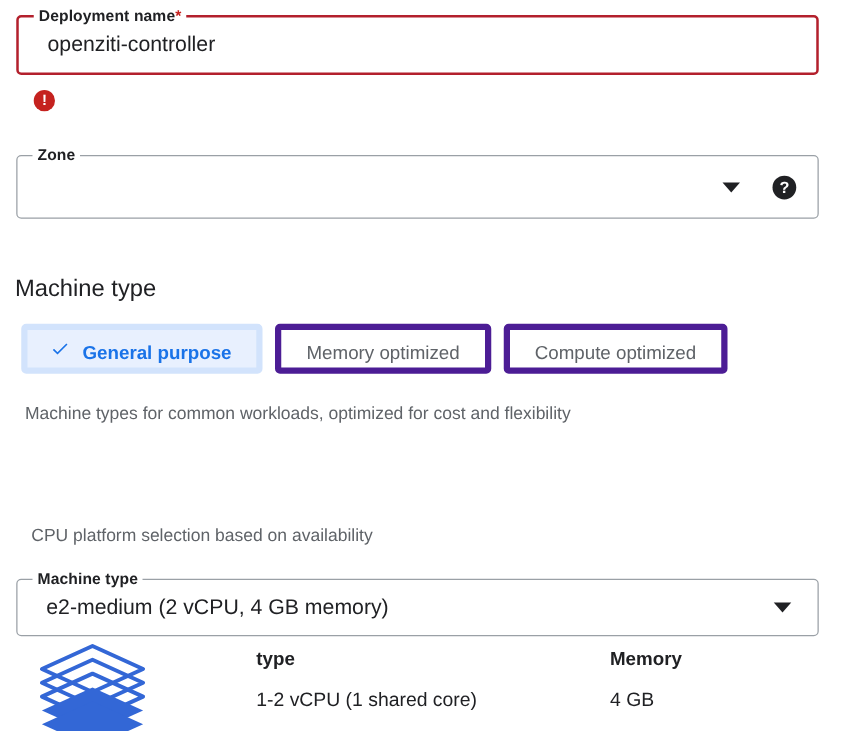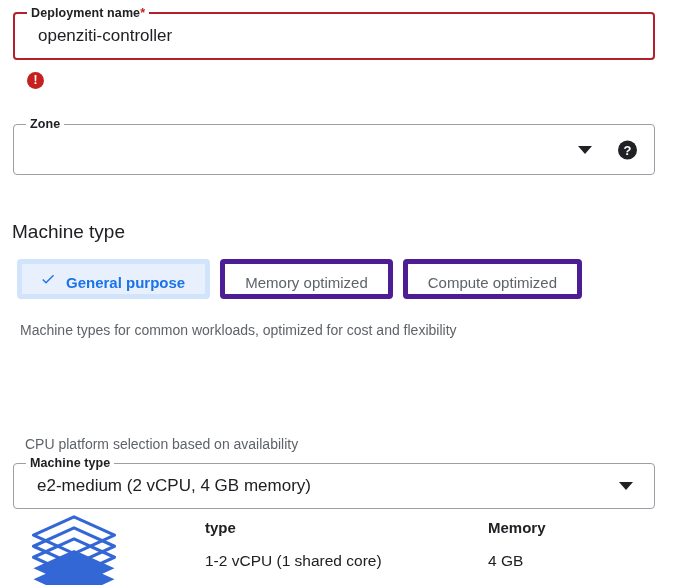--- a/index.html
+++ b/index.html
@@ -228,21 +228,21 @@
       <span>Memory optimized</span>
     </div>
     <div class="tab">
       <span>Compute optimized</span>
     </div>
   </div>
 
   <div class="helper" style="left:6px; top:321px;margin-left:14px;">Machine types for common workloads, optimized for cost and flexibility</div>
 
 
-  <div class="helper" style="left:25px; top:435px;">CPU platform selection based on availability</div>
+  <div class="helper" style="left:25px; top:419px;">CPU platform selection based on availability</div>
 
   <div class="field" style="left:13px; top:463px; width:642px; height:46px;">
     <span class="field-legend">Machine type</span>
     <span class="field-value">e2-medium (2 vCPU, 4 GB memory)</span>
     <span class="caret" style="right:21px;"></span>
   </div>
 
   <svg class="stack-icon" viewBox="0 0 100 78" style="left:28px; top:513px; width:92px; height:72px;">
     <g fill="none" stroke="#3367d6" stroke-width="3.4" stroke-linejoin="round">
       <path d="M50 4 L94 24 L50 44 L6 24 Z"></path>

